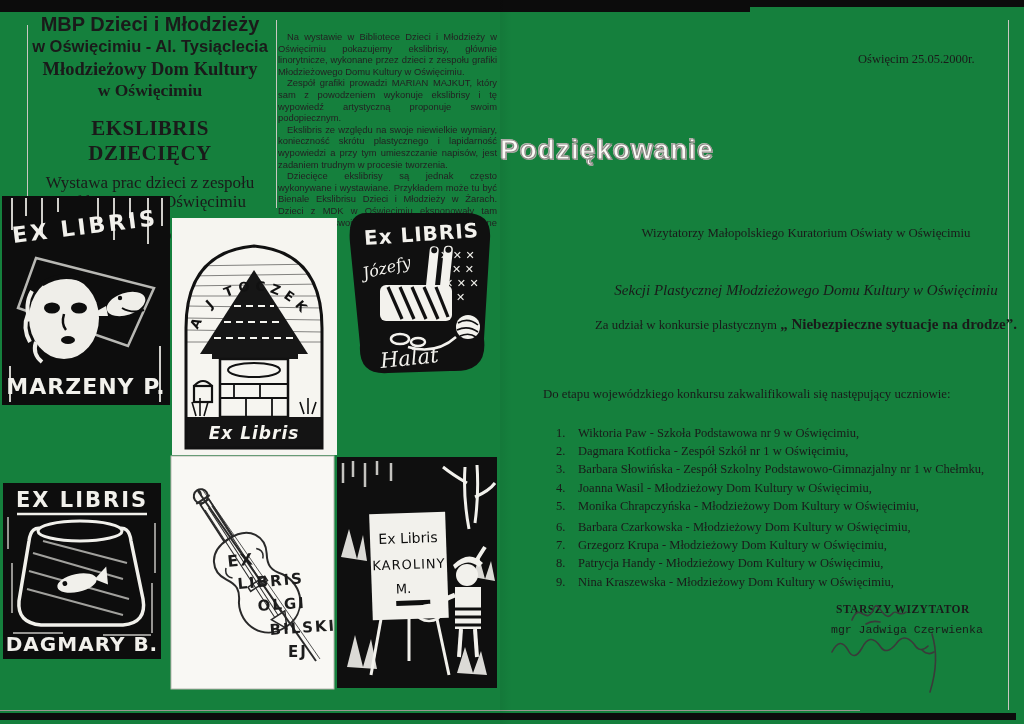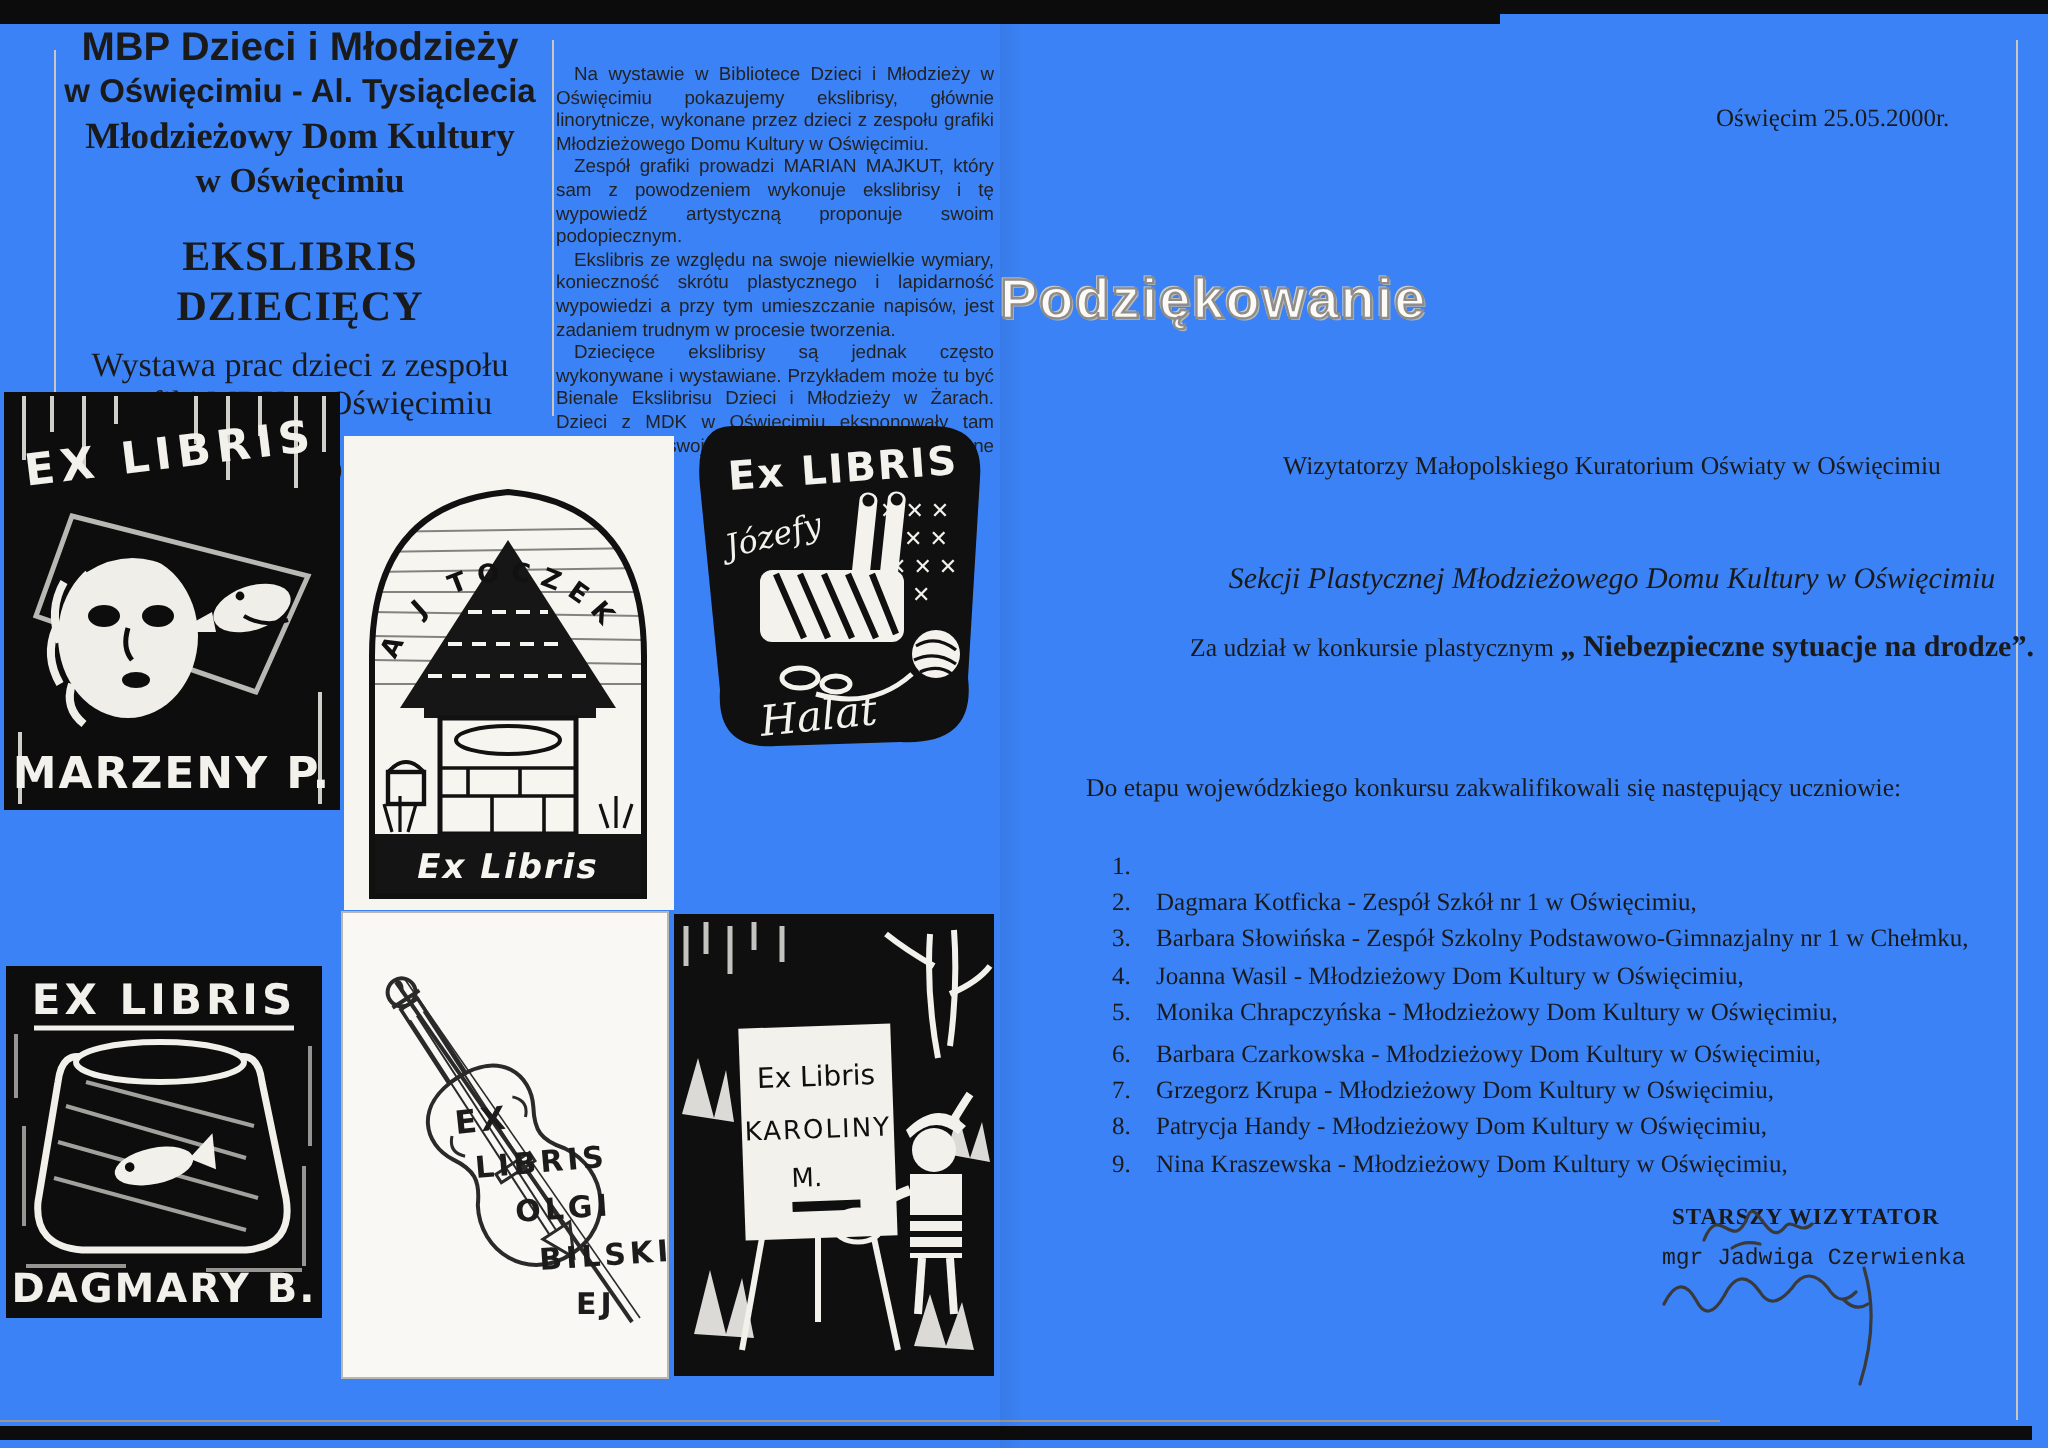--- a/index.html
+++ b/index.html
@@ -1,17 +1,17 @@
 <!DOCTYPE html>
 <html><head>
 <meta charset="utf-8">
 <style>
   html,body{margin:0;padding:0;}
   body{width:1024px;height:724px;overflow:hidden;background:#e8e7e2;}
-  .scan{position:relative;width:1024px;height:724px;background:#3b82f6;font-family:"Liberation Serif",serif;color:#1a1a1a;}
+  .scan{position:relative;width:1024px;height:724px;background:#15803d;font-family:"Liberation Serif",serif;color:#1a1a1a;}
   .abs{position:absolute;}
   
   .bar{background:#0c0c0c;}
   .fold{background:linear-gradient(to right,rgba(0,0,0,.06),rgba(0,0,0,0));}
   .edge-line{background:#c9c7c1;width:1px;}
   
   .poster-header{left:25px;top:12px;width:250px;text-align:center;}
   .ph-l1{font-family:"Liberation Sans",sans-serif;font-weight:bold;font-size:20px;line-height:24px;}
   .ph-l2{font-family:"Liberation Sans",sans-serif;font-weight:bold;font-size:16.5px;line-height:21px;}
   .ph-l3{font-weight:bold;font-size:18.5px;line-height:22px;margin-top:1px;}
@@ -314,20 +314,21 @@
   <div class="abs ctr ltr-recipient">Sekcji Plastycznej Młodzieżowego Domu Kultury w Oświęcimiu</div>
   <div class="abs ctr ltr-reason">
     <span>Za udział w konkursie plastycznym</span>
     <b>„ Niebezpieczne sytuacje na drodze”.</b>
   </div>
   <div class="abs ltr-listintro">Do etapu wojewódzkiego konkursu zakwalifikowali się następujący uczniowie:</div>
 
   <div class="abs ltr-list">
     <div class="ltr-row">
         <span class="num">1.</span>
+        <span>Wiktoria Paw - Szkoła Podstawowa nr 9 w Oświęcimiu,</span>
       </div>
     <div class="ltr-row">
         <span class="num">2.</span>
         <span>Dagmara Kotficka - Zespół Szkół nr 1 w Oświęcimiu,</span>
       </div>
     <div class="ltr-row">
         <span class="num">3.</span>
         <span>Barbara Słowińska - Zespół Szkolny Podstawowo-Gimnazjalny nr 1 w Chełmku,</span>
       </div>
     <div class="ltr-row">

